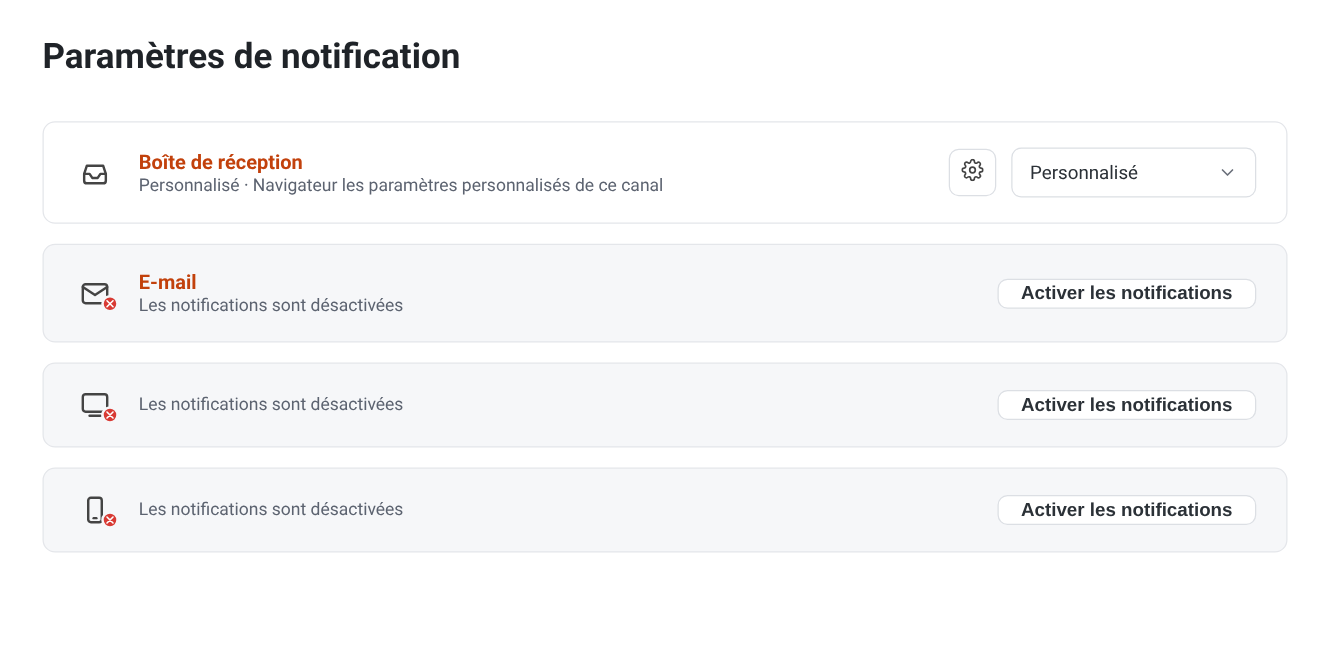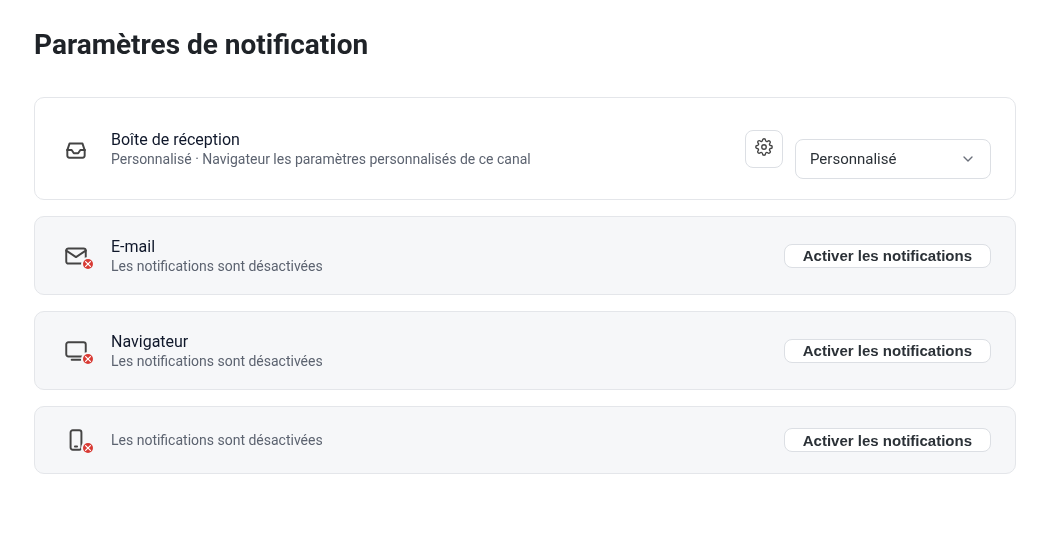--- a/index.html
+++ b/index.html
@@ -4,21 +4,21 @@
 <style>
   * { box-sizing: border-box; margin: 0; padding: 0; }
   html, body {
     font-family: -apple-system, BlinkMacSystemFont, "Segoe UI", Roboto, Helvetica, Arial, sans-serif;
     background: #fff;
     color: #1f2328;
     width: 1064px;
     height: 536px;
   }
   .page {
-    padding: 28px 48px 0 34px;
+    padding: 28px 34px 0 34px;
   }
   h1.page-title {
     font-size: 28px;
     font-weight: 700;
     color: #1f2328;
     margin-bottom: 36px;
   }
   .card {
     border: 1px solid #e4e6ea;
     border-radius: 10px;
@@ -37,22 +37,22 @@
     width: 34px;
     display: flex;
     align-items: center;
     justify-content: center;
     position: relative;
     color: #444;
   }
   .info { flex: 1; }
   .info-title {
     font-size: 16px;
-    font-weight: 400;
-    color: #0f172a;
+    font-weight: 700;
+    color: #c2410c;
     margin-bottom: 2px;
   }
   .info-sub {
     font-size: 14px;
     color: #5c6370;
   }
   .actions { display: flex; align-items: center; gap: 12px; }
   .icon-btn {
     width: 38px;
     height: 38px;
@@ -72,21 +72,20 @@
     background: #fff;
     border-radius: 8px;
     display: flex;
     align-items: center;
     justify-content: space-between;
     padding: 0 14px;
     font-size: 15px;
     color: #2b3137;
     cursor: pointer;
     gap: 24px;
-    margin-top: 21px;
   }
   .select .chev { color: #6a6f7a; display:flex; }
   .action-btn {
     height: 24px;
     padding: 0 18px;
     border: 1px solid #dcdfe4;
     background: #fff;
     border-radius: 8px;
     font-size: 15px;
     font-weight: 600;
@@ -175,21 +174,20 @@
         <rect x="3" y="4" width="18" height="13" rx="2"></rect>
         <path d="M8 20h8"></path>
       </svg>
       <span class="badge-x">
         <svg width="8" height="8" viewBox="0 0 10 10">
             <path d="M2 2l6 6M8 2l-6 6" stroke="#fff" stroke-width="1.6" stroke-linecap="round"></path>
           </svg>
       </span>
     </div>
     <div class="info">
-      <div class="info-title">Navigateur</div>
       <div class="info-sub">Les notifications sont désactivées</div>
     </div>
     <div class="actions">
       <button class="action-btn">Activer les notifications</button>
     </div>
   </div>
 
   <div class="card disabled">
     <div class="icon-wrap">
       <svg width="26" height="26" viewBox="0 0 24 24" fill="none" stroke="currentColor" stroke-width="1.8" stroke-linecap="round" stroke-linejoin="round">

